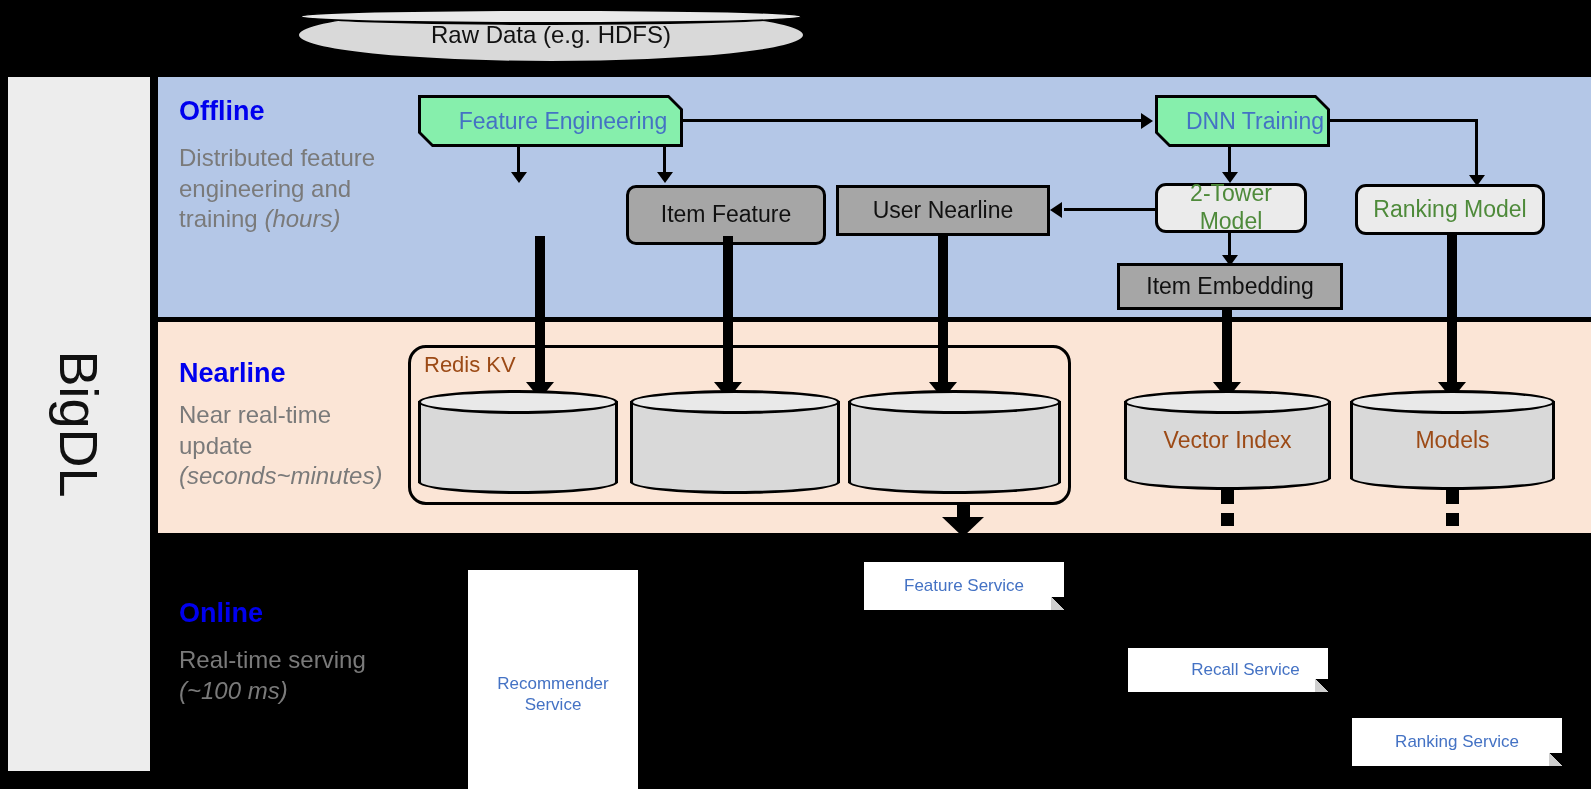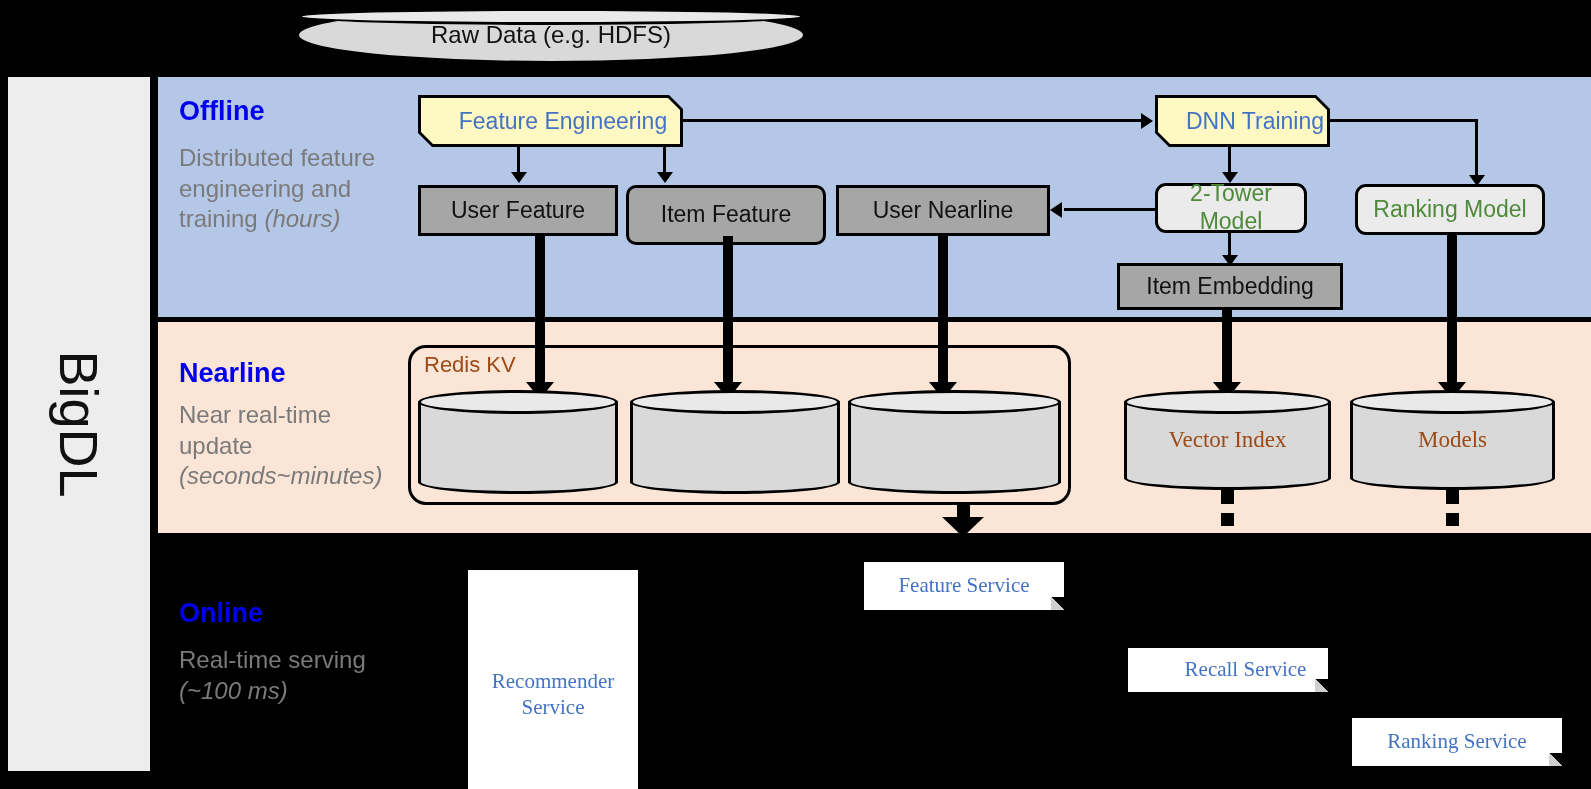--- a/index.html
+++ b/index.html
@@ -77,40 +77,40 @@
   .notched-wrap { position: absolute; }
   .notched-wrap::before {
     content: "";
     position: absolute; inset: 0;
     background: #000;
     clip-path: polygon(0 0, calc(100% - 14px) 0, 100% 14px, 100% 100%,
                        14px 100%, 0 calc(100% - 14px));
   }
   .notched-inner {
     position: absolute; inset: 3px;
-    background: #fef9c3;
+    background: #86efac;
     clip-path: polygon(0 0, calc(100% - 12px) 0, 100% 12px, 100% 100%,
                        12px 100%, 0 calc(100% - 12px));
     display: flex; align-items: center; justify-content: center;
     font-size: 23px;
     padding-left: 25px;
   }
   .txt-blue  { color: #4472c4; }
   .txt-green { color: #4e8a3a; }
   .txt-brown { color: #9c4a16; }
 
   
   .rounded {
     background: #ebebeb;
     border: 3px solid #000;
     border-radius: 11px;
   }
 
   
-  .cyl { position: absolute; font-family: Liberation Serif, serif; }
+  .cyl { position: absolute; }
   .cyl .body {
     position: absolute;
     left: 0; right: 0;
     top: 11px; bottom: 11px;
     background: #d9d9d9;
     border-left: 3px solid #000;
     border-right: 3px solid #000;
   }
   .cyl .top {
     position: absolute;
@@ -178,24 +178,23 @@
   }
 
   
   .doc {
     position: absolute;
     background: #ffffff;
     display: flex;
     align-items: center;
     justify-content: center;
     text-align: center;
-    font-size: 21px;
+    font-size: 17px;
     color: #4472c4;
     line-height: 1.22;
-    font-family: Liberation Serif, serif;
   }
   .doc::after {
     content: "";
     position: absolute;
     right: 0; bottom: 0;
     width: 20px; height: 20px;
     background: linear-gradient(225deg, #000 0 48%, #cfcfcf 48% 100%);
   }
   .doc.small::after { width: 13px; height: 13px; }
 
@@ -287,23 +286,20 @@
   <div class="ln thin-v" style="left:663px; top:147px; height:28px;"></div>
   <div class="ah-down" style="left:657px; top:172px;"></div>
 
   <div class="ln thin-v" style="left:1228px; top:147px; height:28px;"></div>
   <div class="ah-down" style="left:1222px; top:172px;"></div>
 
   <div class="ln thin-h" style="left:1330px; top:119px; width:148px;"></div>
   <div class="ln thin-v" style="left:1475px; top:119px; height:60px;"></div>
   <div class="ah-down" style="left:1469px; top:175px;"></div>
 
-  <div class="node store" style="left:418px; top:185px; width:200px; height:51px;">
-    <span>User Feature</span>
-  </div>
   <div class="node store" style="left:626px; top:185px; width:200px; height:60px;border-radius:10px;">
     <span>Item Feature</span>
   </div>
   <div class="node store" style="left:836px; top:185px; width:214px; height:51px;">
     <span>User Nearline</span>
   </div>
 
   <div class="node rounded txt-green" style="left:1155px; top:183px; width:152px; height:50px;">
     <span>2-Tower Model</span>
   </div>

